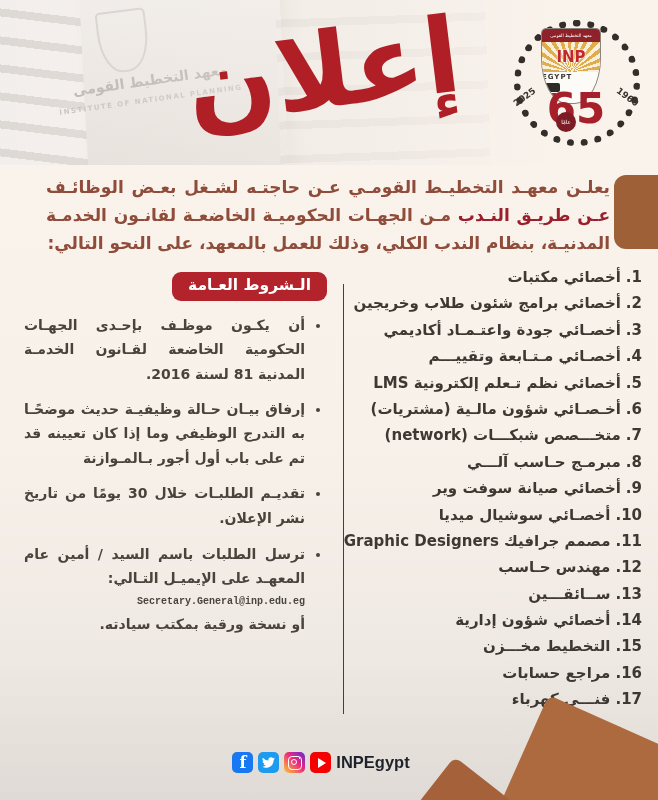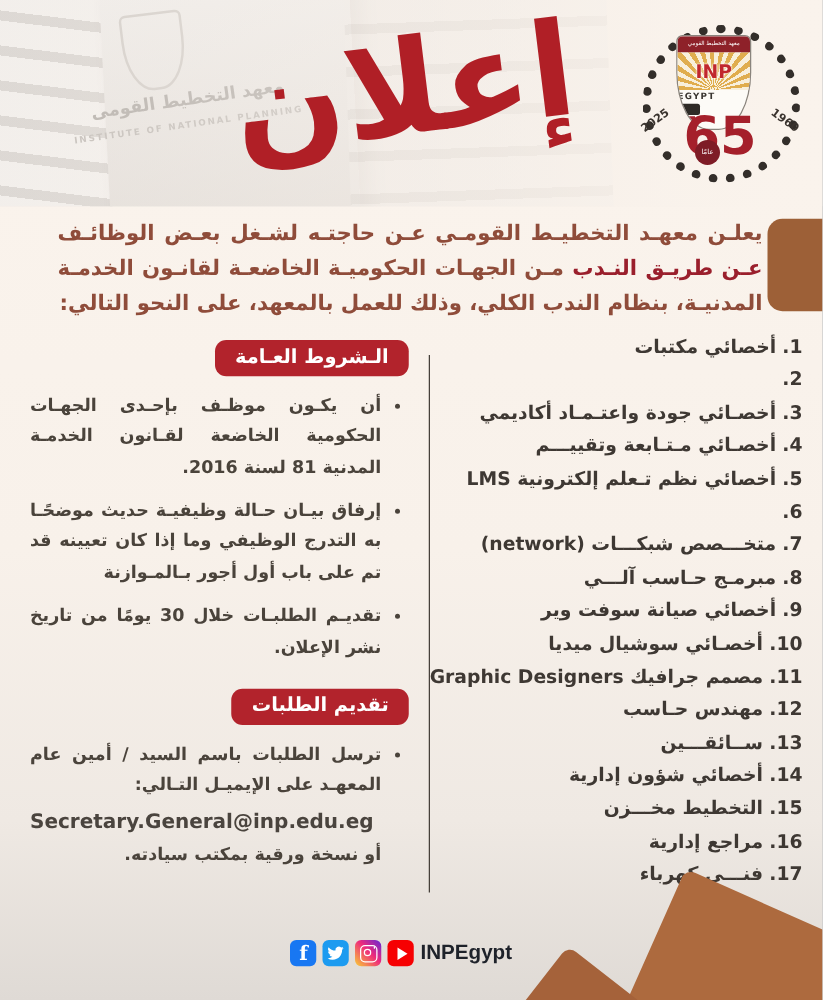--- a/index.html
+++ b/index.html
@@ -56,21 +56,21 @@
   .job{display:flex;align-items:baseline;min-height:26.4px;font-size:15px;font-weight:700;color:#3e3833;}
   .job .num{margin-left:5px;white-space:nowrap;}
   .job .lbl{white-space:nowrap;}
   .divider{width:0;border-left:1.5px solid #46403a;margin:22px 6px 30px 6px;}
   .cond-col{flex:1;padding:10px 10px 0 9px;box-sizing:border-box;text-align:right;}
   .badge{display:inline-block;background:#b2232c;color:#fff;font-weight:700;font-size:15.5px;
     padding:4px 16px 7px;border-radius:9px;}
   .cond-col ul{margin:12px 4px 6px 15px;padding:0 18px 0 0;list-style:disc;color:#4a433b;}
   .cond-col li{font-size:14px;font-weight:700;line-height:1.74;text-align:justify;margin-bottom:11px;color:#4a433b;}
   .badge-2{margin-top:10px;}
-  .email{display:block;direction:ltr;text-align:left;font-size:16px;color:#4a443e;margin:2px 0;}
+  .email{display:block;direction:ltr;text-align:right;font-size:10px;color:#4a443e;margin:2px 0;font-family:Liberation Mono, monospace;}
   
   .footer{position:absolute;left:0;top:752px;width:658px;display:flex;align-items:center;justify-content:center;gap:5px;}
   .sicon{width:21px;height:21px;border-radius:5px;display:flex;align-items:center;justify-content:center;}
   .fb{background:#1877f2;color:#fff;font-family:"DejaVu Serif",serif;font-weight:700;font-size:16px;line-height:1;}
   .tw{background:#1d9bf0;}
   .ig{background:linear-gradient(45deg,#f9ce34 0%,#ee2a7b 55%,#6228d7 100%);}
   .ig-frame{width:12px;height:12px;border:1.6px solid #fff;border-radius:4px;position:relative;}
   .ig-lens{position:absolute;left:2.6px;top:2.6px;width:4px;height:4px;border:1.6px solid #fff;border-radius:50%;}
   .ig-dot{position:absolute;right:.5px;top:.5px;width:1.8px;height:1.8px;background:#fff;border-radius:50%;}
   .yt{background:#f60002;}
@@ -120,35 +120,37 @@
 
   <div class="columns">
 
     <div class="jobs-col">
       <div class="job">
           <span class="num">1.</span>
           <span class="lbl">أخصائي مكتبات</span>
         </div>
       <div class="job">
           <span class="num">2.</span>
+          <span class="lbl">أخصائي برامج شئون طلاب وخريجين</span>
         </div>
       <div class="job">
           <span class="num">3.</span>
           <span class="lbl">أخصـائي جودة واعتـمـاد أكاديمي</span>
         </div>
       <div class="job">
           <span class="num">4.</span>
           <span class="lbl">أخصـائي مـتـابعة وتقييـــم</span>
         </div>
       <div class="job">
           <span class="num">5.</span>
           <span class="lbl">أخصائي نظم تـعلم إلكترونية LMS</span>
         </div>
       <div class="job">
           <span class="num">6.</span>
+          <span class="lbl">أخـصـائي شؤون مالـية (مشتريات)</span>
         </div>
       <div class="job">
           <span class="num">7.</span>
           <span class="lbl">متخـــصص شبكـــات (network)</span>
         </div>
       <div class="job">
           <span class="num">8.</span>
           <span class="lbl">مبرمـج حـاسب آلـــي</span>
         </div>
       <div class="job">
@@ -174,38 +176,37 @@
       <div class="job">
           <span class="num">14.</span>
           <span class="lbl">أخصائي شؤون إدارية</span>
         </div>
       <div class="job">
           <span class="num">15.</span>
           <span class="lbl">التخطيط مخـــزن</span>
         </div>
       <div class="job">
           <span class="num">16.</span>
-          <span class="lbl">مراجع إدارية</span>
+          <span class="lbl">مراجع حسابات</span>
         </div>
       <div class="job">
           <span class="num">17.</span>
           <span class="lbl">فنـــي كهرباء</span>
         </div>
     </div>
 
     <div class="divider"></div>
 
     <div class="cond-col">
       <span class="badge">الـشروط العـامة</span>
       <ul>
         <li>أن يكـون موظـف بإحـدى الجهـات الحكومية الخاضعة لقـانون الخدمـة المدنية 81 لسنة 2016.</li>
         <li>إرفاق بيـان حـالة وظيفيـة حديث موضحًـا به التدرج الوظيفي وما إذا كان تعيينه قد تم على باب أول أجور بـالمـوازنة</li>
         <li>تقديـم الطلبـات خلال 30 يومًا من تاريخ نشر الإعلان.</li>
       </ul>
-      <span class="badge badge-2">تقديم الطلبات</span>
       <ul>
         <li><span>ترسل الطلبات باسم السيد / أمين عام المعهـد على الإيميـل التـالي:</span><span class="email">Secretary.General@inp.edu.eg</span><span>أو نسخة ورقية بمكتب سيادته.</span></li>
       </ul>
     </div>
   </div>
 
   <div class="footer">
     <span class="sicon fb">f</span>
     <span class="sicon tw">
       <svg width="13" height="13" viewBox="0 0 24 24">

